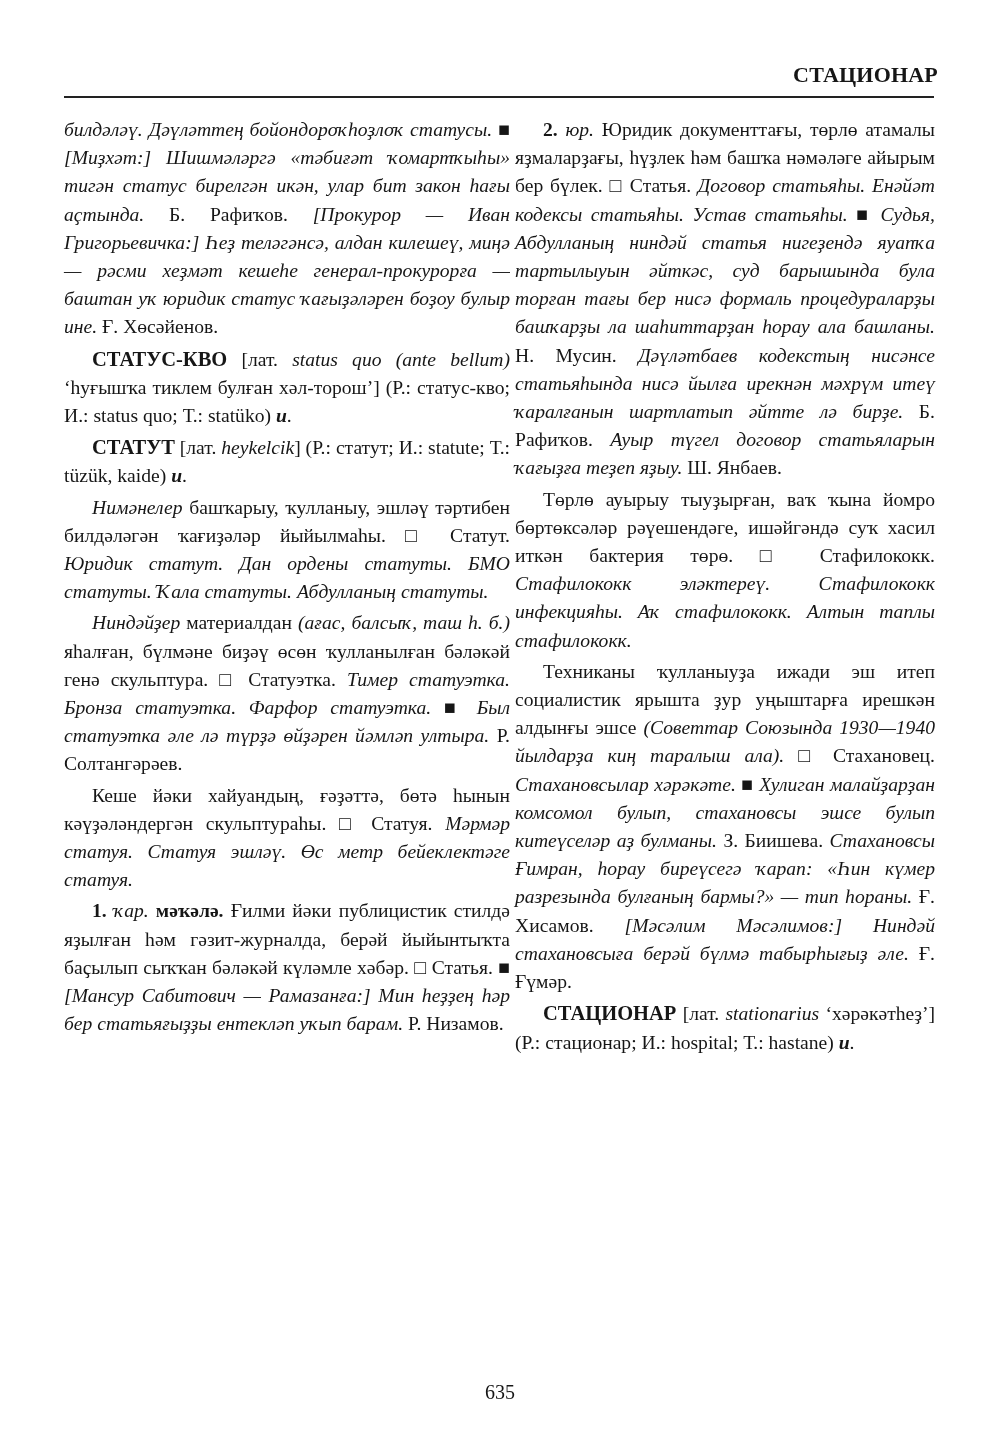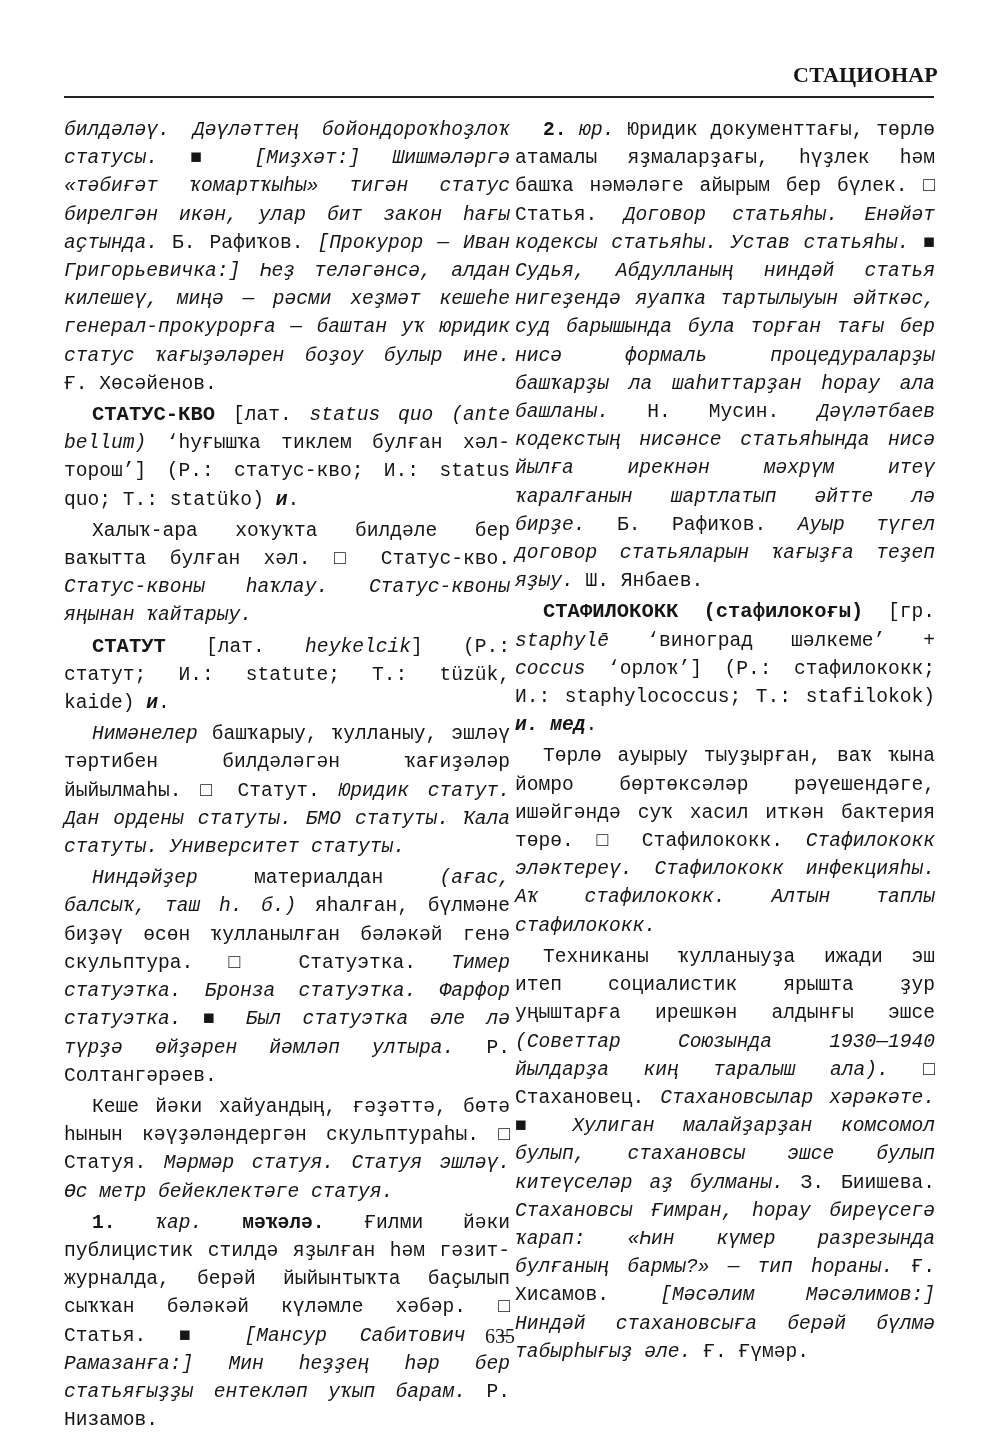--- a/index.html
+++ b/index.html
@@ -3,47 +3,46 @@
 <meta charset="utf-8">
 <style>
   html, body { margin: 0; padding: 0; background: #ffffff; }
   body { width: 1000px; height: 1453px; position: relative; overflow: hidden;
          font-family: "Liberation Serif", "DejaVu Serif", serif; color: #161616; }
   .running-head { position: absolute; top: 62px; right: 62px; font-size: 22px; font-weight: bold;
                   letter-spacing: 0.2px; }
   .head-rule { position: absolute; top: 96px; left: 64px; width: 870px; height: 0;
                border-top: 2px solid #222; }
   .col { position: absolute; top: 116px; width: 446px; font-size: 19.6px; line-height: 28.2px;
-         text-align: justify; hyphens: none; font-family: Liberation Mono, monospace; }
+         text-align: justify; hyphens: none; }
   .col.left { left: 64px; }
   .col.right { left: 515px; width: 420px; }
   .para { margin: 0 0 3px 0; text-indent: 28px; }
   .para.cont { text-indent: 0; }
   .it { font-style: italic; }
   .bd { font-weight: bold; }
   .hw { font-weight: bold; font-size: 20.5px; }
-  .page-number { position: absolute; top: 1325px; left: 0; width: 1000px; text-align: center;
+  .page-number { position: absolute; top: 1381px; left: 0; width: 1000px; text-align: center;
                  font-size: 20px; }
 </style>
 </head>
 <body>
 
 <div class="running-head">СТАЦИОНАР</div>
 <div class="head-rule"></div>
 
 <div class="col left">
     <p class="para cont"><span class="it">билдәләү. Дәүләттең бойондороҡһоҙлоҡ статусы. </span><span>■ </span><span class="it">[Миҙхәт:] Шишмәләргә «тәбиғәт ҡомартҡыһы» тигән статус бирелгән икән, улар бит закон һағы аҫтында. </span><span>Б. Рафиҡов. </span><span class="it">[Прокурор — Иван Григорьевичка:] Һеҙ теләгәнсә, алдан килешеү, миңә — рәсми хеҙмәт кешеһе генерал-прокурорға — баштан уҡ юридик статус ҡағыҙәләрен боҙоу булыр ине. </span><span>Ғ. Хөсәйенов.</span></p>
     <p class="para"><span class="hw">СТАТУС-КВО</span><span> [лат. </span><span class="it">status quo (ante bellum)</span><span> ‘һуғышҡа тиклем булған хәл-торош’] (Р.: статус-кво; И.: status quo; Т.: statüko) </span><span class="bd it">и</span><span>.</span></p>
-    <p class="para"><span>Халыҡ-ара хоҡуҡта билдәле бер ваҡытта булған хәл. □ Статус-кво. </span><span class="it">Статус-квоны һаҡлау. Статус-квоны яңынан ҡайтарыу.</span></p>
     <p class="para"><span class="hw">СТАТУТ</span><span> [лат. </span><span class="it">heykelcik</span><span>] (Р.: статут; И.: statute; Т.: tüzük, kaide) </span><span class="bd it">и</span><span>.</span></p>
-    <p class="para"><span class="it">Нимәнелер</span><span> башҡарыу, ҡулланыу, эшләү тәртибен билдәләгән ҡағиҙәләр йыйылмаһы. □ Статут. </span><span class="it">Юридик статут. Дан ордены статуты. БМО статуты. Ҡала статуты. Университет статуты.</span></p>
+    <p class="para"><span class="it">Нимәнелер</span><span> башҡарыу, ҡулланыу, эшләү тәртибен билдәләгән ҡағиҙәләр йыйылмаһы. □ Статут. </span><span class="it">Юридик статут. Дан ордены статуты. БМО статуты. Ҡала статуты. Абдулланың статуты.</span></p>
     <p class="para"><span class="it">Ниндәйҙер</span><span> материалдан </span><span class="it">(ағас, балсыҡ, таш һ. б.)</span><span> яһалған, бүлмәне биҙәү өсөн ҡулланылған бәләкәй генә скульптура. □ Статуэтка. </span><span class="it">Тимер статуэтка. Бронза статуэтка. Фарфор статуэтка. </span><span>■ </span><span class="it">Был статуэтка әле лә түрҙә өйҙәрен йәмләп ултыра. </span><span>Р. Солтангәрәев.</span></p>
     <p class="para"><span>Кеше йәки хайуандың, ғәҙәттә, бөтә һынын кәүҙәләндергән скульптураһы. □ Статуя. </span><span class="it">Мәрмәр статуя. Статуя эшләү. Өс метр бейеклектәге статуя.</span></p>
     <p class="para"><span class="bd">1. </span><span class="it">ҡар.</span><span class="bd"> мәҡәлә.</span><span> Ғилми йәки публицистик стилдә яҙылған һәм гәзит-журналда, берәй йыйынтыҡта баҫылып сыҡҡан бәләкәй күләмле хәбәр. □ Статья. ■ </span><span class="it">[Мансур Сабитович — Рамазанға:] Мин һеҙҙең һәр бер статьяғыҙҙы ентекләп уҡып барам. </span><span>Р. Низамов.</span></p>
   </div>
 <div class="col right">
     <p class="para"><span class="bd">2. </span><span class="it">юр.</span><span> Юридик документтағы, төрлө атамалы яҙмаларҙағы, һүҙлек һәм башҡа нәмәләге айырым бер бүлек. □ Статья. </span><span class="it">Договор статьяһы. Енәйәт кодексы статьяһы. Устав статьяһы. </span><span>■ </span><span class="it">Судья, Абдулланың ниндәй статья нигеҙендә яуапҡа тартылыуын әйткәс, суд барышында була торған тағы бер нисә формаль процедураларҙы башҡарҙы ла шаһиттарҙан һорау ала башланы. </span><span>Н. Мусин. </span><span class="it">Дәүләтбаев кодекстың нисәнсе статьяһында нисә йылға ирекнән мәхрүм итеү ҡаралғанын шартлатып әйтте лә бирҙе. </span><span>Б. Рафиҡов. </span><span class="it">Ауыр түгел договор статьяларын ҡағыҙға теҙеп яҙыу. </span><span>Ш. Янбаев.</span></p>
-    <p class="para"><span class="hw">СТАФИЛОКОКК (стафилокоғы)</span><span> [гр. </span><span class="it">staphylē</span><span> ‘виноград шәлкеме’ + </span><span class="it">coccus</span><span> ‘орлоҡ’] (Р.: стафилококк; И.: staphylococcus; Т.: stafilokok) </span><span class="bd it">и. мед</span><span>.</span></p>
     <p class="para"><span>Төрлө ауырыу тыуҙырған, ваҡ ҡына йомро бөртөксәләр рәүешендәге, ишәйгәндә суҡ хасил иткән бактерия төрө. □ Стафилококк. </span><span class="it">Стафилококк эләктереү. Стафилококк инфекцияһы. Аҡ стафилококк. Алтын таплы стафилококк.</span></p>
     <p class="para"><span>Техниканы ҡулланыуҙа ижади эш итеп социалистик ярышта ҙур уңыштарға ирешкән алдынғы эшсе </span><span class="it">(Советтар Союзында 1930—1940 йылдарҙа киң таралыш ала).</span><span> □ Стахановец. </span><span class="it">Стахановсылар хәрәкәте. </span><span>■ </span><span class="it">Хулиган малайҙарҙан комсомол булып, стахановсы эшсе булып китеүселәр аҙ булманы. </span><span>З. Биишева. </span><span class="it">Стахановсы Ғимран, һорау биреүсегә ҡарап: «Һин күмер разрезында булғаның бармы?» — тип һораны. </span><span>Ғ. Хисамов. </span><span class="it">[Мәсәлим Мәсәлимов:] Ниндәй стахановсыға берәй бүлмә табырһығыҙ әле. </span><span>Ғ. Ғүмәр.</span></p>
+    <p class="para"><span class="hw">СТАЦИОНАР</span><span> [лат. </span><span class="it">stationarius</span><span> ‘хәрәкәтһеҙ’] (Р.: стационар; И.: hospital; Т.: hastane) </span><span class="bd it">и</span><span>.</span></p>
   </div>
 
 <div class="page-number">635</div>
 
 </body></html>

